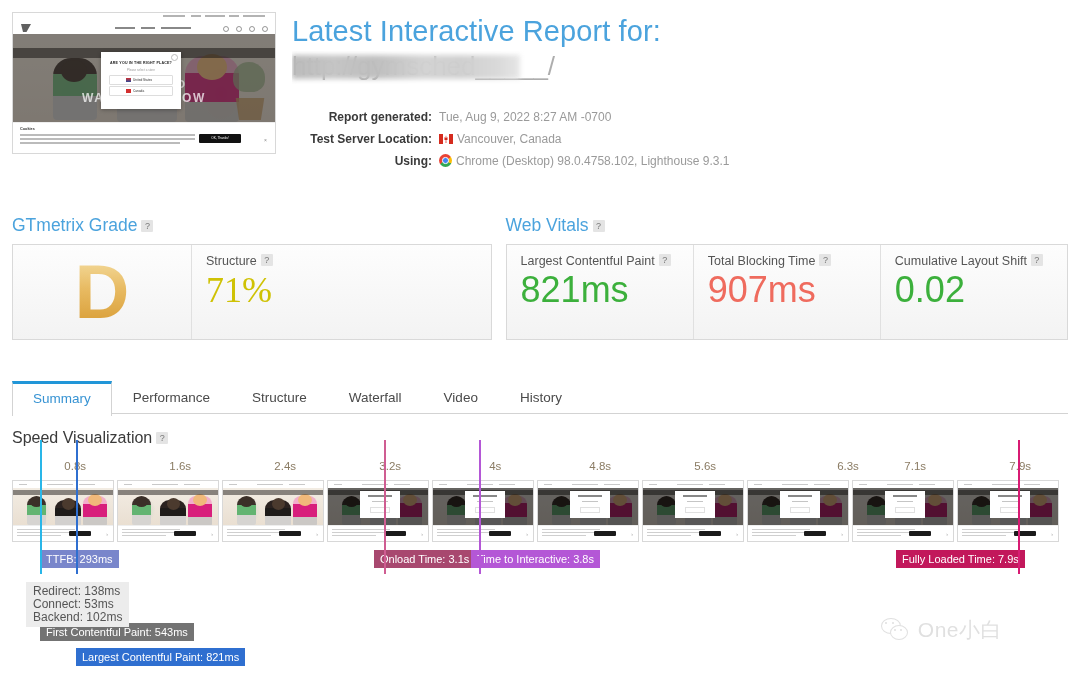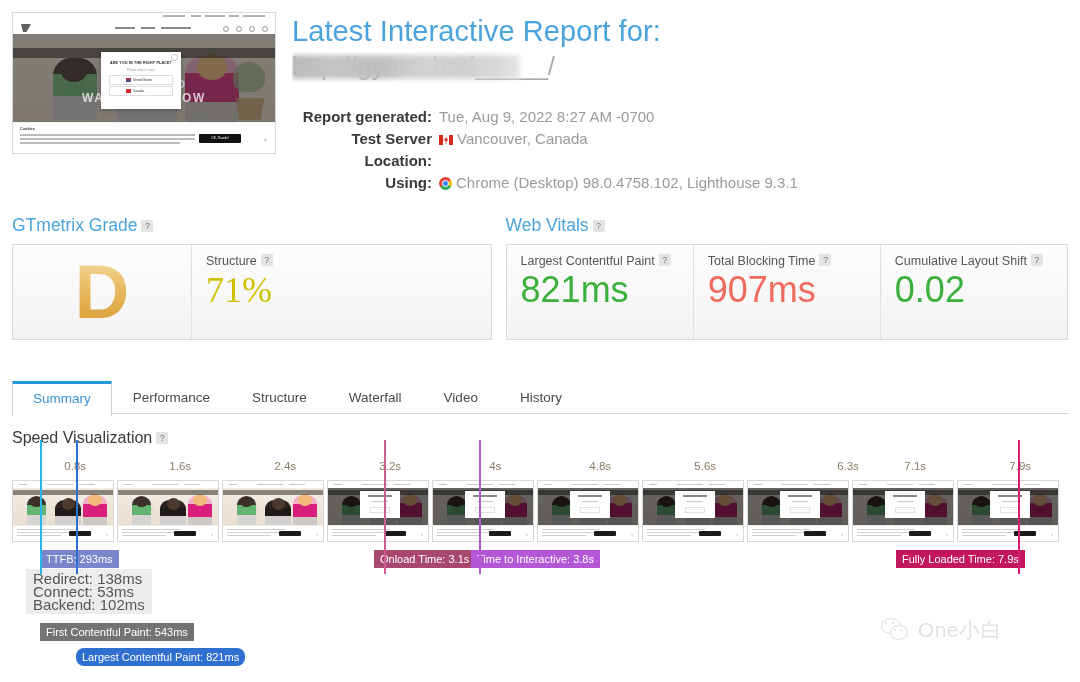--- a/index.html
+++ b/index.html
@@ -79,21 +79,21 @@
     font-size:26px;color:#6b6b6b;line-height:1.2;margin-top:2px;position:relative;height:33px;
     white-space:nowrap;overflow:hidden;
   }
   .url-blur{
     position:absolute;left:0;top:4px;width:228px;height:24px;
     background:linear-gradient(90deg,#b9b9b9 0%,#c4c4c4 18%,#bdbdbd 36%,#d2d2d2 58%,#cfcfcf 74%,#d8d8d8 90%,#e6e6e6 100%);
     filter:blur(2.4px);opacity:.97;
   }
   .url-txt{position:relative;opacity:.55;}
 
-  .meta{margin-top:22px;font-size:15px;line-height:22px;}
+  .meta{margin-top:22px;font-size:12px;line-height:22px;}
   .meta-row{display:flex;}
   .meta-label{width:140px;text-align:right;color:#3a3a3a;font-weight:bold;padding-right:7px;flex:0 0 140px;}
   .meta-value{color:#9a9a9a;}
   .flag-ca{display:inline-block;width:14px;height:10px;vertical-align:-1px;margin-right:4px;position:relative;
     background:#fff;border:0;}
   .flag-ca::before,.flag-ca::after{content:"";position:absolute;top:0;bottom:0;width:3.6px;background:#d52b1e;}
   .flag-ca::before{left:0;}.flag-ca::after{right:0;}
   .flag-ca i{position:absolute;left:50%;top:1px;width:5px;height:8px;margin-left:-2.5px;background:#d52b1e;
     clip-path:polygon(50% 0,62% 34%,88% 26%,74% 52%,96% 60%,56% 60%,58% 100%,42% 100%,44% 60%,4% 60%,26% 52%,12% 26%,38% 34%);}
   .chrome{display:inline-block;width:13px;height:13px;border-radius:50%;vertical-align:-2px;margin-right:4px;
@@ -164,21 +164,21 @@
   .ph-band{position:absolute;left:0;right:0;top:2px;height:5px;background:rgba(30,26,24,.5);}
   .dim .photo{filter:brightness(.42) saturate(.85);}
   .modal-sm{position:absolute;left:32px;top:3px;width:40px;height:27px;background:#fff;z-index:4;}
   .modal-sm .l1{position:absolute;left:8px;top:4px;right:8px;height:2px;background:#888;}
   .modal-sm .l2{position:absolute;left:12px;top:10px;right:12px;height:1.4px;background:#c5c5c5;}
   .modal-sm .l3{position:absolute;left:10px;top:16px;right:10px;height:4px;border:1px solid #e0e0e0;}
   .vline{position:absolute;top:-20px;bottom:-14px;width:2px;z-index:9;}
 
   .markers{position:absolute;left:12px;top:545px;right:12px;height:130px;}
   .mk{position:absolute;font-size:11px;color:#fff;padding:2px 6px;white-space:nowrap;line-height:14px;}
-  .mk-sub{position:absolute;background:#ececec;color:#555;font-size:15px;line-height:13px;padding:3px 7px;white-space:pre-line;}
+  .mk-sub{position:absolute;background:#ececec;color:#555;font-size:12px;line-height:13px;padding:3px 7px;white-space:pre-line;margin-top:13px;}
 
   .watermark{position:absolute;right:78px;bottom:38px;display:flex;align-items:center;gap:7px;
     opacity:.30;color:#8f8f8f;user-select:none;}
   .wm-text{font-size:21px;letter-spacing:.5px;color:#9a9a9a;}
   .wm-icon{width:30px;height:24px;position:relative;}
   .wm-icon .b1,.wm-icon .b2{position:absolute;border:1.4px solid #9a9a9a;border-radius:50%;background:#fff;}
   .wm-icon .b1{left:0;top:0;width:18px;height:14px;}
   .wm-icon .b2{left:9px;top:7px;width:16px;height:13px;}
   .wm-icon em{position:absolute;width:2px;height:2px;background:#9a9a9a;border-radius:50%;}
 </style>
@@ -662,21 +662,21 @@
     <div class="vline" style="left: 28px; background: rgb(41, 182, 232);"></div>
     <div class="vline" style="left: 64px; background: rgb(47, 111, 208);"></div>
     <div class="vline" style="left: 372px; background: rgb(207, 93, 146);"></div>
     <div class="vline" style="left: 467px; background: rgb(180, 87, 214);"></div>
     <div class="vline" style="left: 1006px; background: rgb(216, 27, 115);"></div>
   </div>
 
 <div class="markers" id="markers">
     <div class="mk" style="left: 28px; top: 5px; background: rgb(121, 134, 203);">TTFB: 293ms</div>
     <div class="mk" style="left: 28px; top: 78px; background: #737373;">First Contentful Paint: 543ms</div>
-    <div class="mk" style="left: 64px; top: 103px; background: rgb(47, 111, 208); border-radius: 8px;">Largest Contentful Paint: 821ms</div>
+    <div class="mk" style="left: 64px; top: 103px; background: rgb(47, 111, 208);">Largest Contentful Paint: 821ms</div>
     <div class="mk" style="left: 362px; top: 5px; background: rgb(168, 72, 111);">Onload Time: 3.1s</div>
     <div class="mk" style="left: 459px; top: 5px; background: rgb(180, 87, 214);">Time to Interactive: 3.8s</div>
     <div class="mk" style="left: 884px; top: 5px; background: rgb(194, 24, 91);">Fully Loaded Time: 7.9s</div>
     <div class="mk-sub" style="left: 14px; top: 24px;">Redirect: 138ms
 Connect: 53ms
 Backend: 102ms</div>
   </div>
 
 <div class="watermark">
   <span class="wm-icon">

